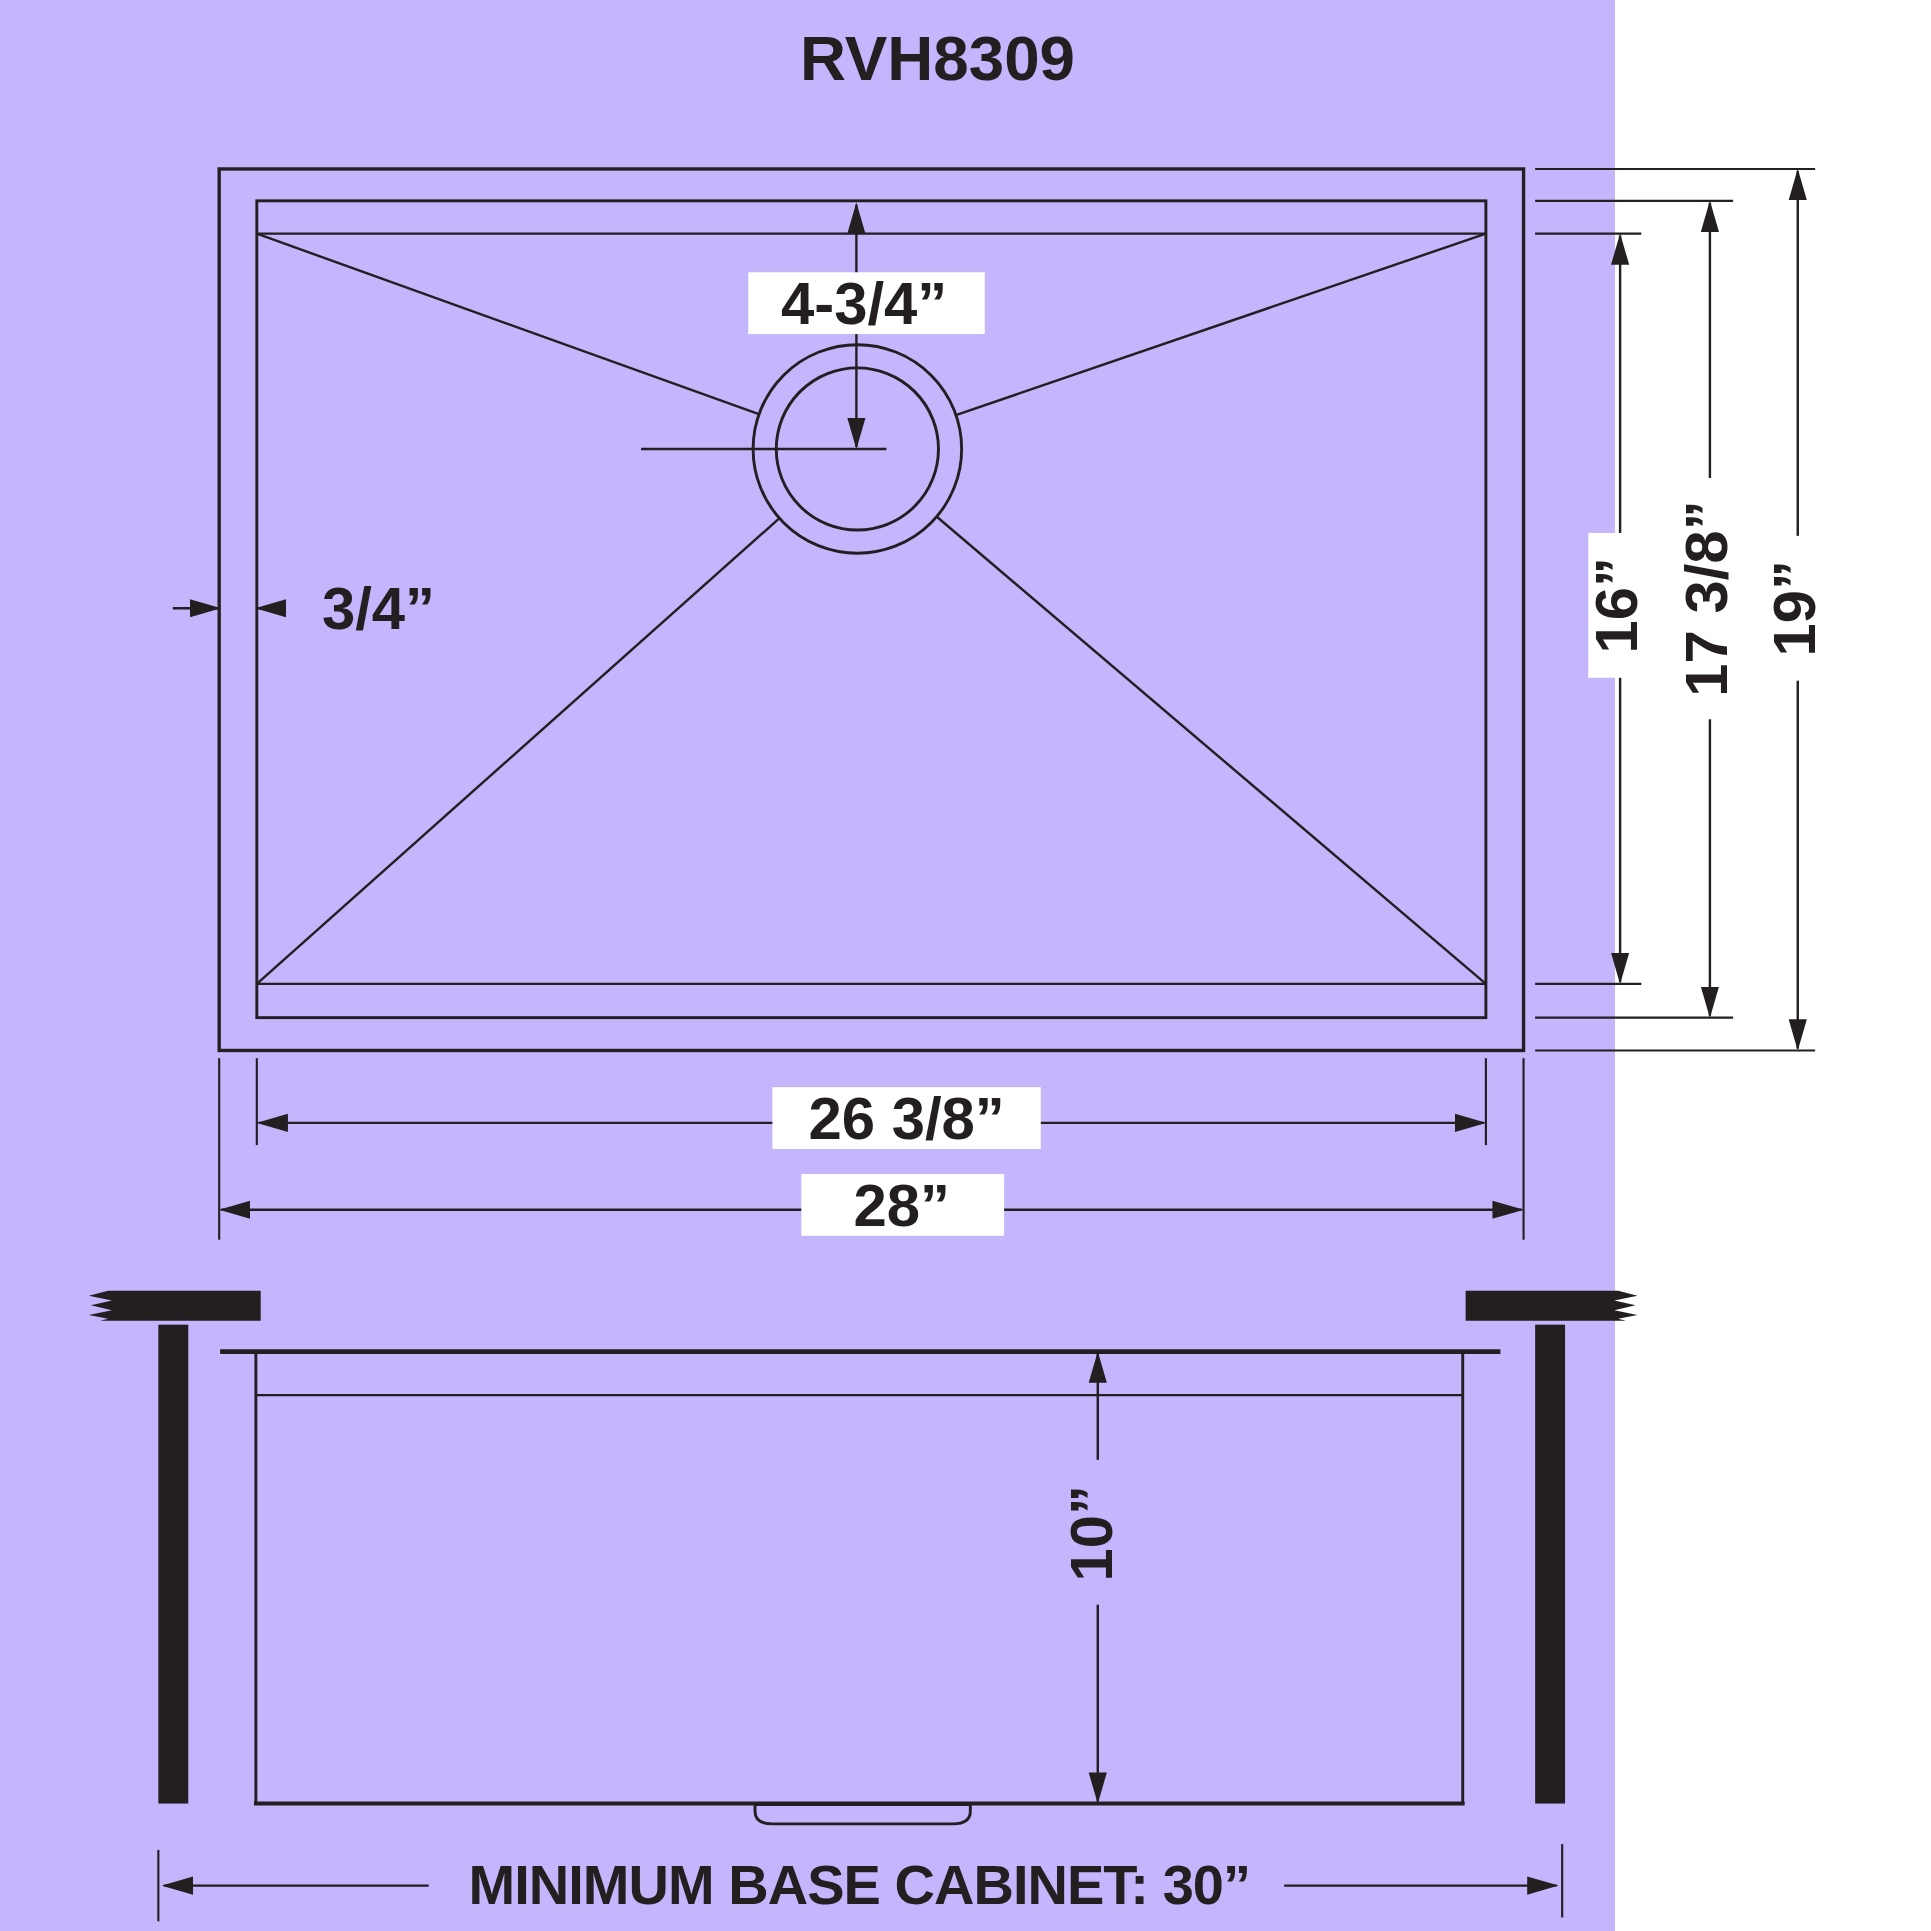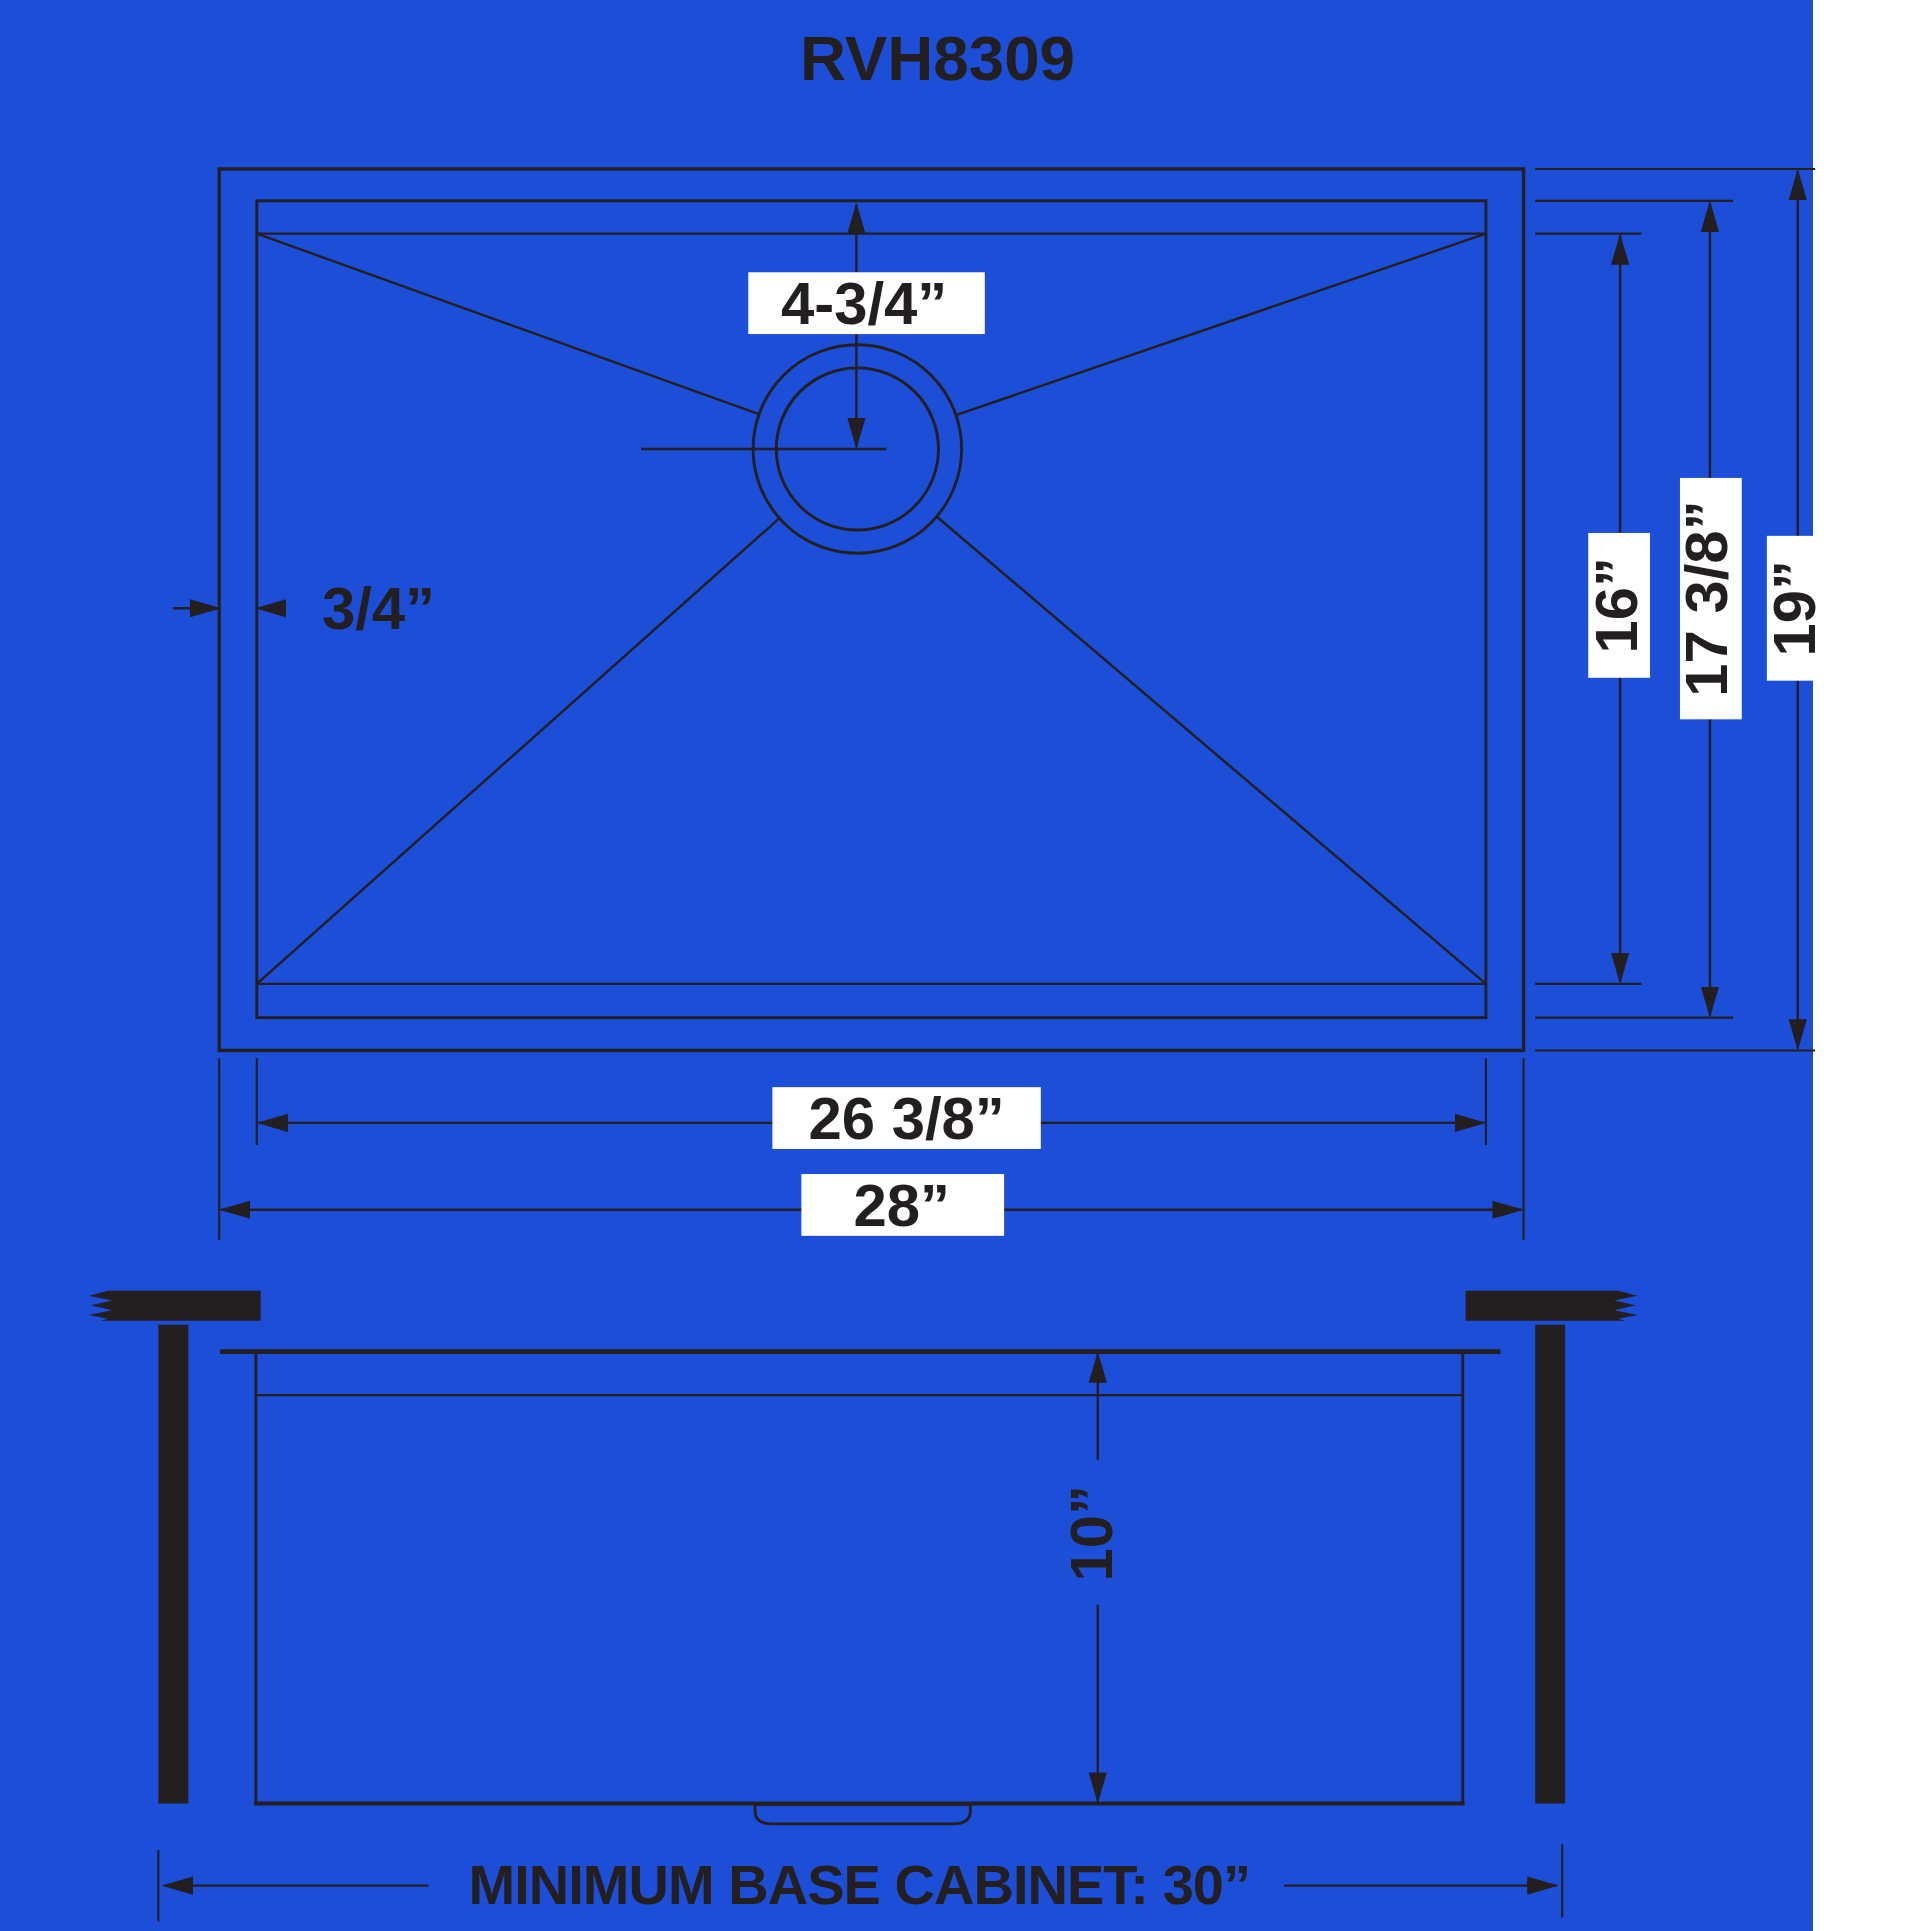--- a/index.html
+++ b/index.html
@@ -1,23 +1,23 @@
 <!DOCTYPE html>
 <html><head>
 <meta charset="utf-8">
 <style>
   html, body {
     margin: 0;
     padding: 0;
     background: #ffffff;
   }
   #stage {
-    width: 1813px;
+    width: 1615px;
     height: 1931px;
-    background: #1d4ed8;
+    background: #c4b5fd;
     position: relative;
     text-align: right;
   }
   svg { display: block; }
   .ln {
     stroke: #231f20;
     fill: none;
   }
   .fillink { fill: #231f20; stroke: none; }
   .mask { fill: #ffffff; stroke: none; }

